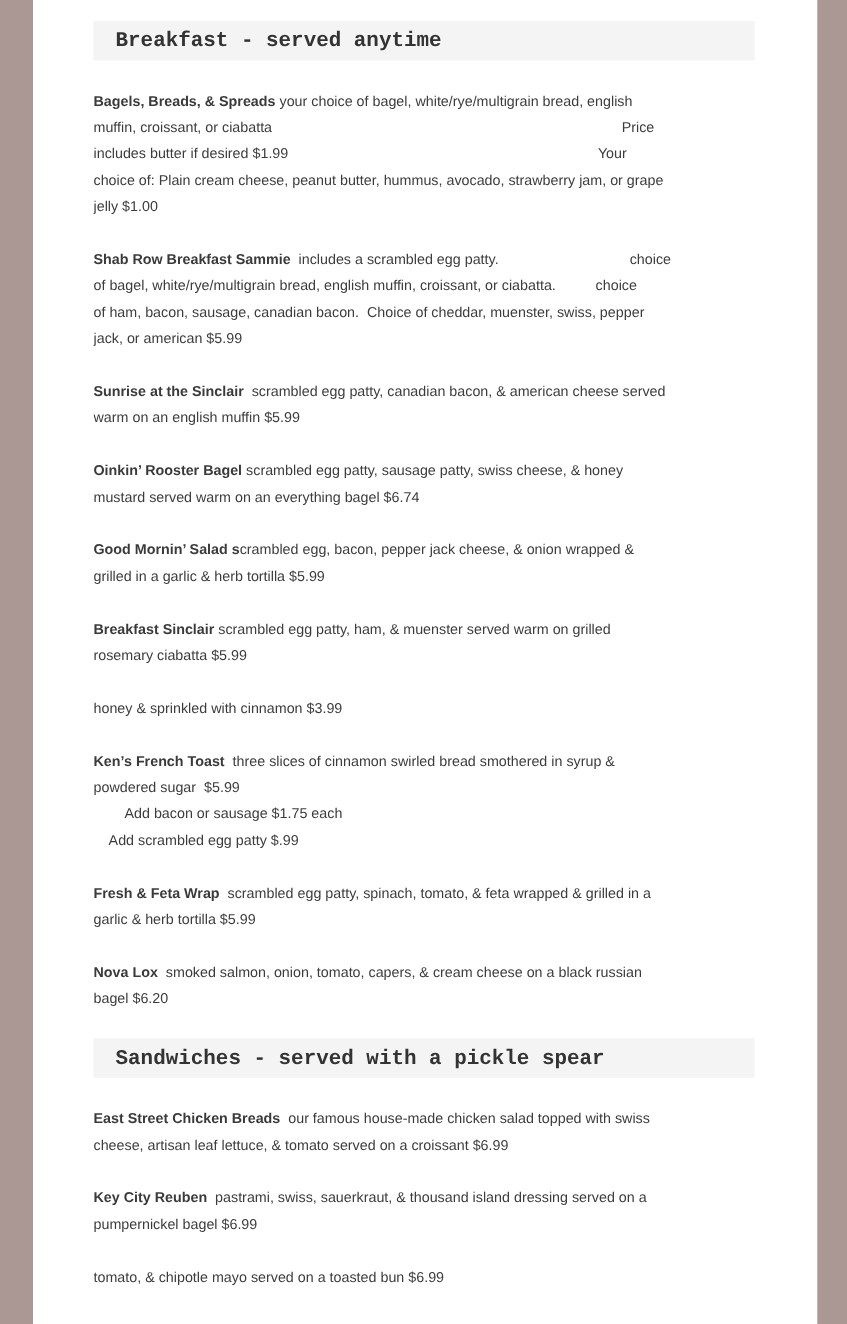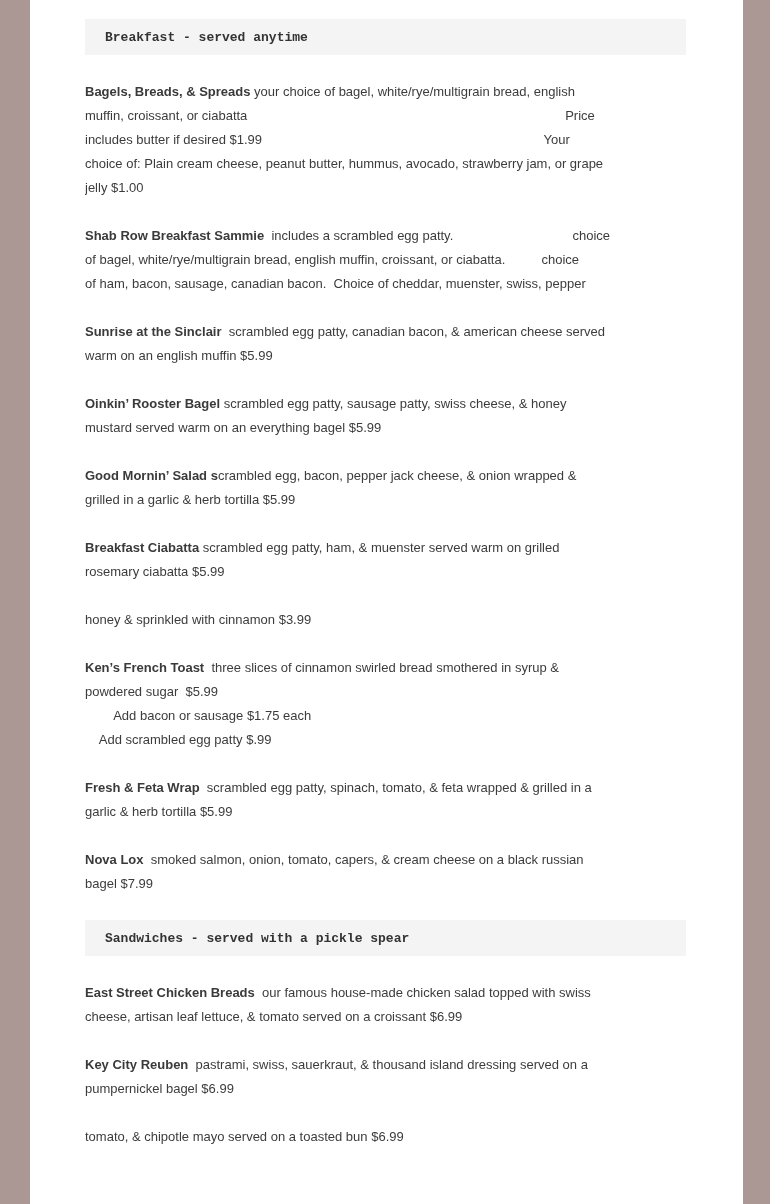--- a/index.html
+++ b/index.html
@@ -20,21 +20,21 @@
   }
   .bar {
     background: #f4f4f4;
     height: 36px;
     display: flex;
     align-items: center;
     padding-left: 20px;
     box-sizing: border-box;
     margin: 2px 0 25px 0;
     font-family: "Liberation Mono", "DejaVu Sans Mono", monospace;
-    font-size: 13px;
+    font-size: 19px;
     font-weight: bold;
     color: #333333;
     white-space: pre;
   }
   .section:first-of-type .bar { margin-top: 0; }
   .item { margin: 0 0 24px 0; }
   .line {
     white-space: pre;
     overflow: hidden;
     font-size: 13px;
@@ -58,39 +58,40 @@
       <div class="line"><span>muffin, croissant, or ciabatta                                                                                        Price</span></div>
       <div class="line"><span>includes butter if desired $1.99                                                                              Your</span></div>
       <div class="line"><span>choice of: Plain cream cheese, peanut butter, hummus, avocado, strawberry jam, or grape</span></div>
       <div class="line"><span>jelly $1.00</span></div>
     </div>
 
     <div class="item">
       <div class="line"><b class="nm">Shab Row Breakfast Sammie</b><span>  includes a scrambled egg patty.                                 choice</span></div>
       <div class="line"><span>of bagel, white/rye/multigrain bread, english muffin, croissant, or ciabatta.          choice</span></div>
       <div class="line"><span>of ham, bacon, sausage, canadian bacon.  Choice of cheddar, muenster, swiss, pepper</span></div>
+      <div class="line"><span>jack, or american $5.99</span></div>
     </div>
 
     <div class="item">
       <div class="line"><b class="nm">Sunrise at the Sinclair</b><span>  scrambled egg patty, canadian bacon, &amp; american cheese served</span></div>
       <div class="line"><span>warm on an english muffin $5.99</span></div>
     </div>
 
     <div class="item">
       <div class="line"><b class="nm">Oinkin’ Rooster Bagel</b><span> scrambled egg patty, sausage patty, swiss cheese, &amp; honey</span></div>
-      <div class="line"><span>mustard served warm on an everything bagel $5.99</span></div>
+      <div class="line"><span>mustard served warm on an everything bagel $6.74</span></div>
     </div>
 
     <div class="item">
       <div class="line"><b class="nm">Good Mornin’ Salad s</b><span>crambled egg, bacon, pepper jack cheese, &amp; onion wrapped &amp;</span></div>
       <div class="line"><span>grilled in a garlic &amp; herb tortilla $5.99</span></div>
     </div>
 
     <div class="item">
-      <div class="line"><b class="nm">Breakfast Ciabatta</b><span> scrambled egg patty, ham, &amp; muenster served warm on grilled</span></div>
+      <div class="line"><b class="nm">Breakfast Sinclair</b><span> scrambled egg patty, ham, &amp; muenster served warm on grilled</span></div>
       <div class="line"><span>rosemary ciabatta $5.99</span></div>
     </div>
 
     <div class="item">
       <div class="line"><span>honey &amp; sprinkled with cinnamon $3.99</span></div>
     </div>
 
     <div class="item">
       <div class="line"><b class="nm">Ken’s French Toast</b><span>  three slices of cinnamon swirled bread smothered in syrup &amp;</span></div>
       <div class="line"><span>powdered sugar  $5.99</span></div>
@@ -98,21 +99,21 @@
       <div class="line"><span>    Add scrambled egg patty $.99</span></div>
     </div>
 
     <div class="item">
       <div class="line"><b class="nm">Fresh &amp; Feta Wrap</b><span>  scrambled egg patty, spinach, tomato, &amp; feta wrapped &amp; grilled in a</span></div>
       <div class="line"><span>garlic &amp; herb tortilla $5.99</span></div>
     </div>
 
     <div class="item">
       <div class="line"><b class="nm">Nova Lox</b><span>  smoked salmon, onion, tomato, capers, &amp; cream cheese on a black russian</span></div>
-      <div class="line"><span>bagel $7.99</span></div>
+      <div class="line"><span>bagel $6.20</span></div>
     </div>
   </section>
 
   <section class="section">
     <div class="bar">
       <span>Sandwiches - served with a pickle spear</span>
     </div>
 
     <div class="item">
       <div class="line"><b class="nm">East Street Chicken Breads</b><span>  our famous house-made chicken salad topped with swiss</span></div>

